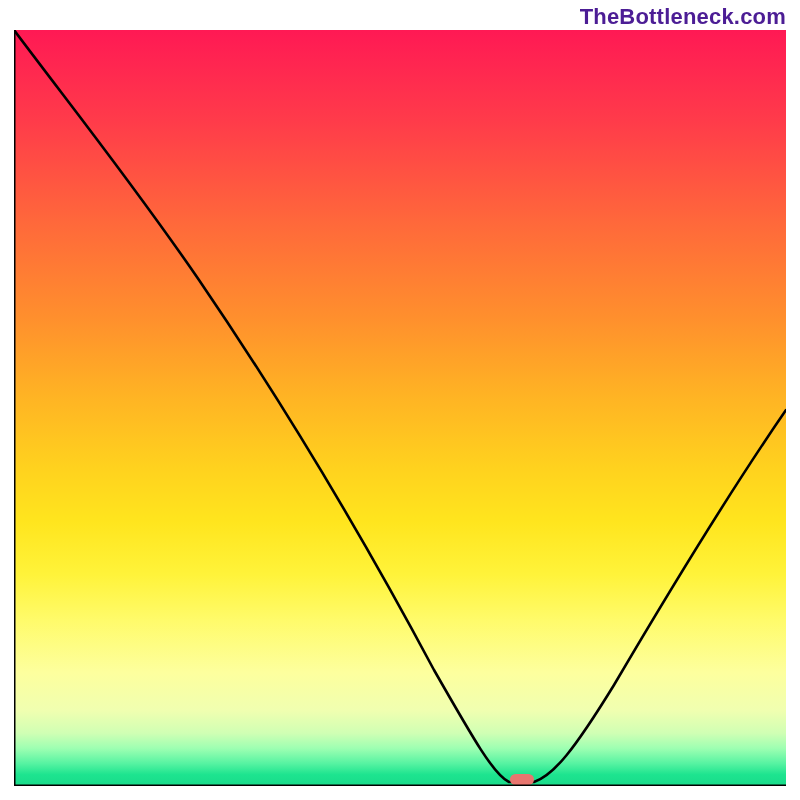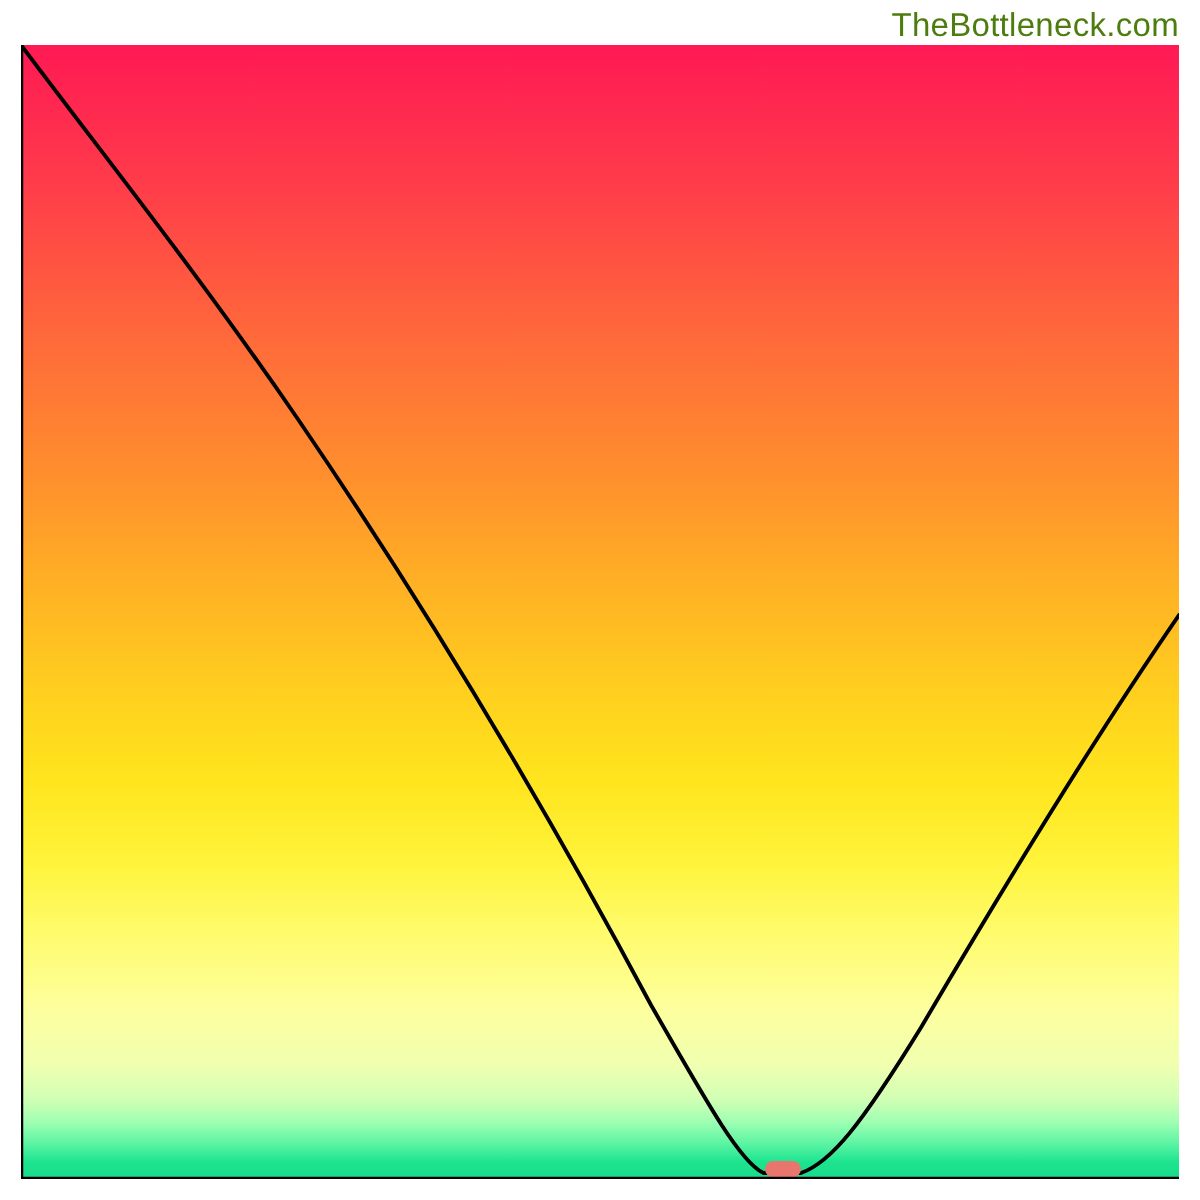--- a/index.html
+++ b/index.html
@@ -63,22 +63,22 @@
     top: 0;
     width: 100%;
     height: 100%;
     pointer-events: none;
   }
   .watermark {
     position: absolute;
     top: 4px;
     right: 14px;
     font-size: 22px;
-    font-weight: 400;
-    color: #4d7c0f;
+    font-weight: 700;
+    color: #4c1d95;
     letter-spacing: 0.2px;
   }
 </style>
 </head>
 <body>
 
 <div class="chart-container">
 
   <div class="watermark">TheBottleneck.com</div>
 

